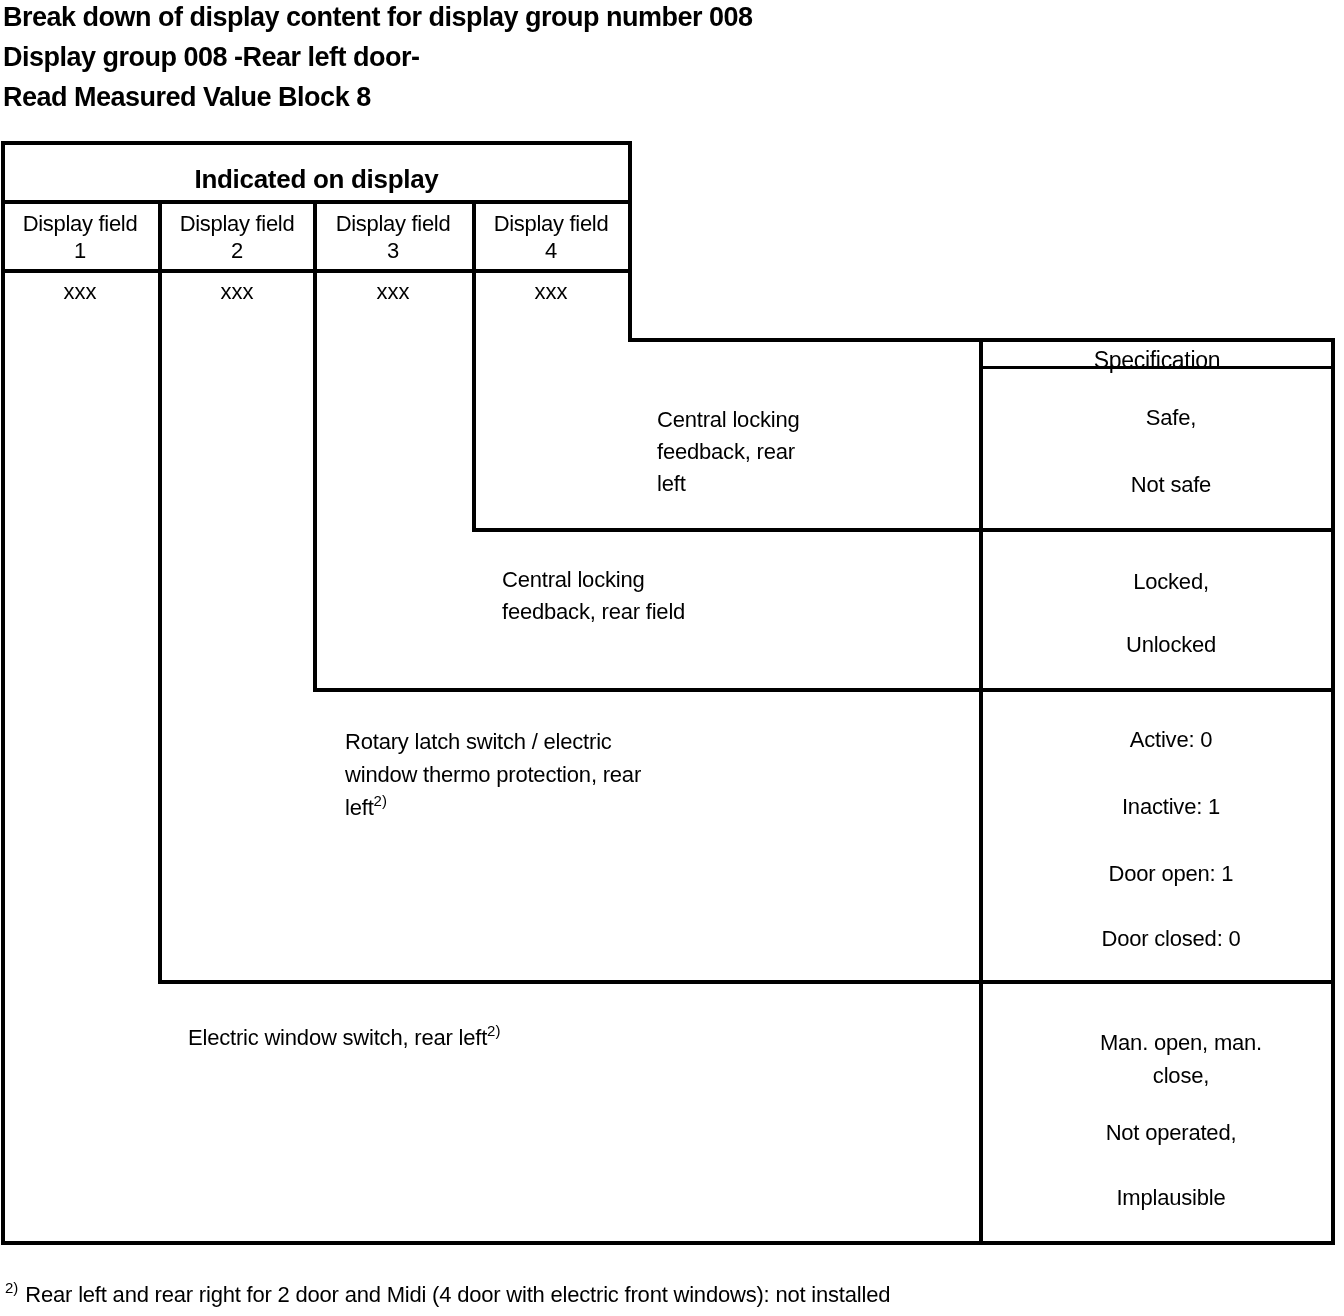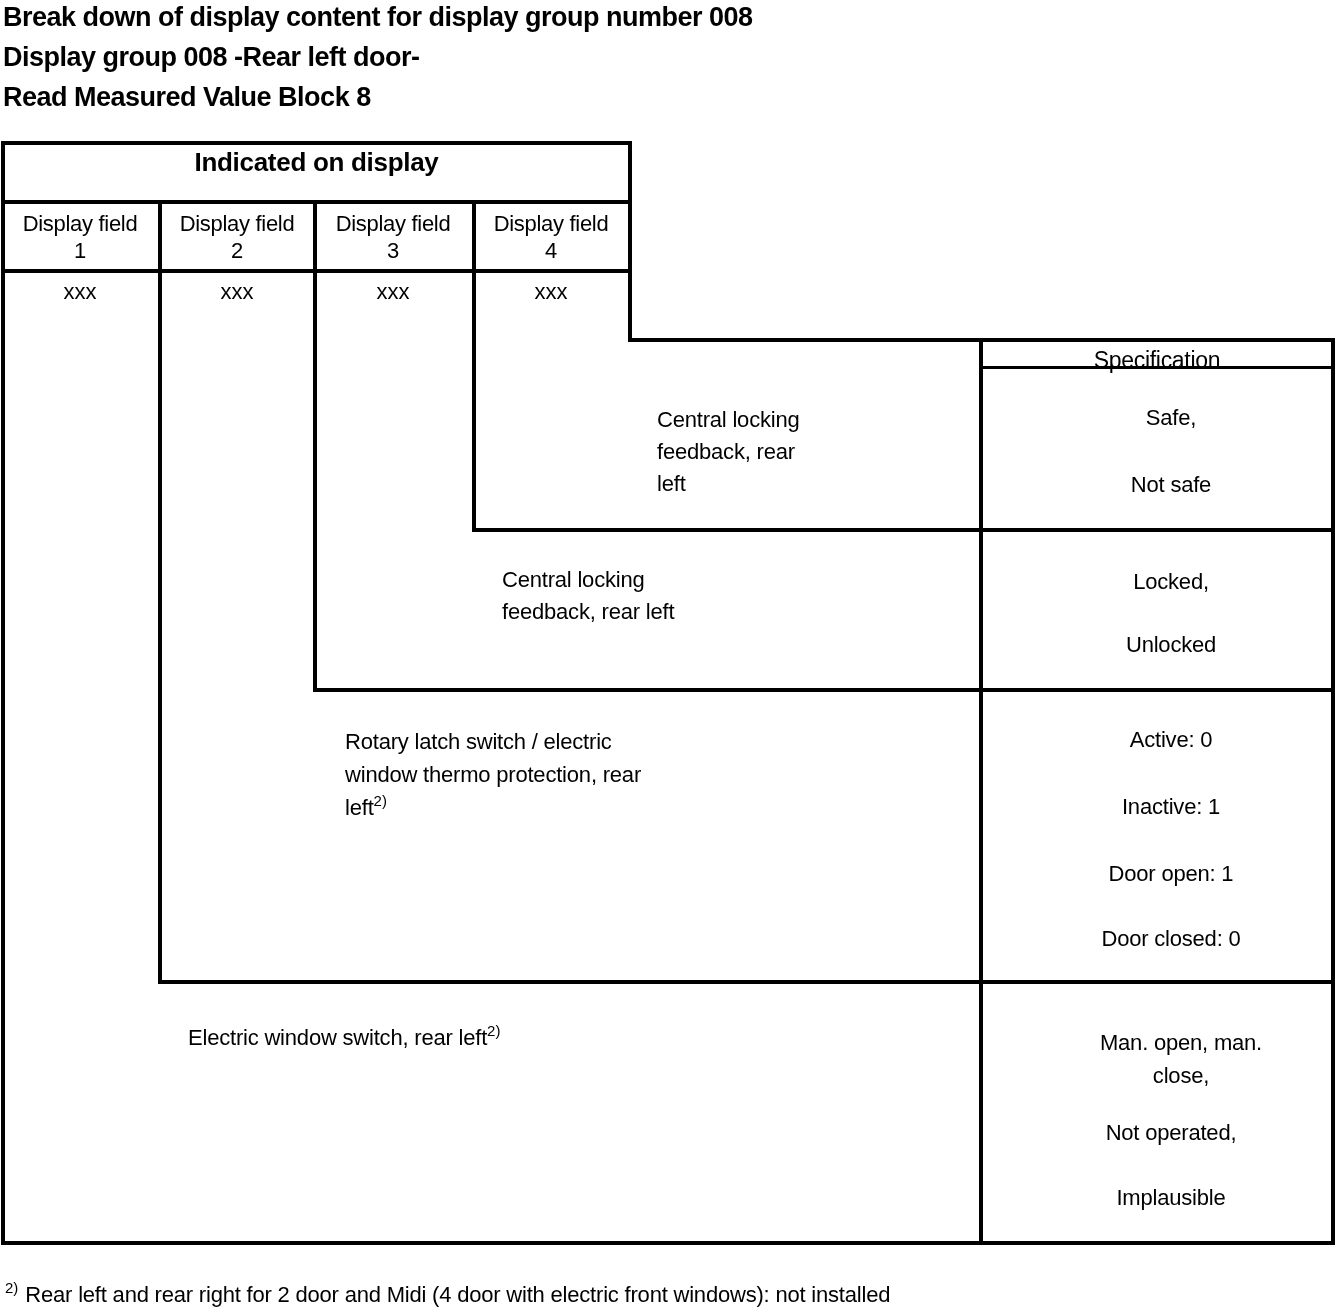--- a/index.html
+++ b/index.html
@@ -20,21 +20,21 @@
   .ln  { position: absolute; background: #000000; }
   .title-block {
     left: 3px; top: -3px;
     font-size: 27px;
     font-weight: 700;
     letter-spacing: -0.5px;
     line-height: 40px;
     white-space: nowrap;
   }
   .tbl-header {
-    left: 1px; top: 133px; width: 631px; height: 58px;
+    left: 1px; top: 150px; width: 631px; height: 58px;
     display: flex; align-items: center; justify-content: center;
     font-size: 26px; font-weight: 700; letter-spacing: -0.3px;
   }
   .field-cell {
     top: 210px; height: 56px;
     text-align: center;
     font-size: 22px; line-height: 27px;
     letter-spacing: -0.3px;
   }
   .xxx-cell {
@@ -131,21 +131,21 @@
   <div class="abs desc" style="left:657px; top:404px;">
     <div>Central locking</div>
     <div>feedback, rear</div>
     <div>left</div>
   </div>
   <div class="abs spec-item" style="top:407px;">Safe,</div>
   <div class="abs spec-item" style="top:474px;">Not safe</div>
 
   <div class="abs desc" style="left:502px; top:564px;">
     <div>Central locking</div>
-    <div>feedback, rear left</div>
+    <div>feedback, rear field</div>
   </div>
   <div class="abs spec-item" style="top:571px;">Locked,</div>
   <div class="abs spec-item" style="top:634px;">Unlocked</div>
 
   <div class="abs desc" style="left:345px; top:725px; line-height:33px;">
     <div>Rotary latch switch / electric</div>
     <div>window thermo protection, rear</div>
     <div><span>left</span><span class="sup">2)</span></div>
   </div>
   <div class="abs spec-item" style="top:729px;">Active: 0</div>

